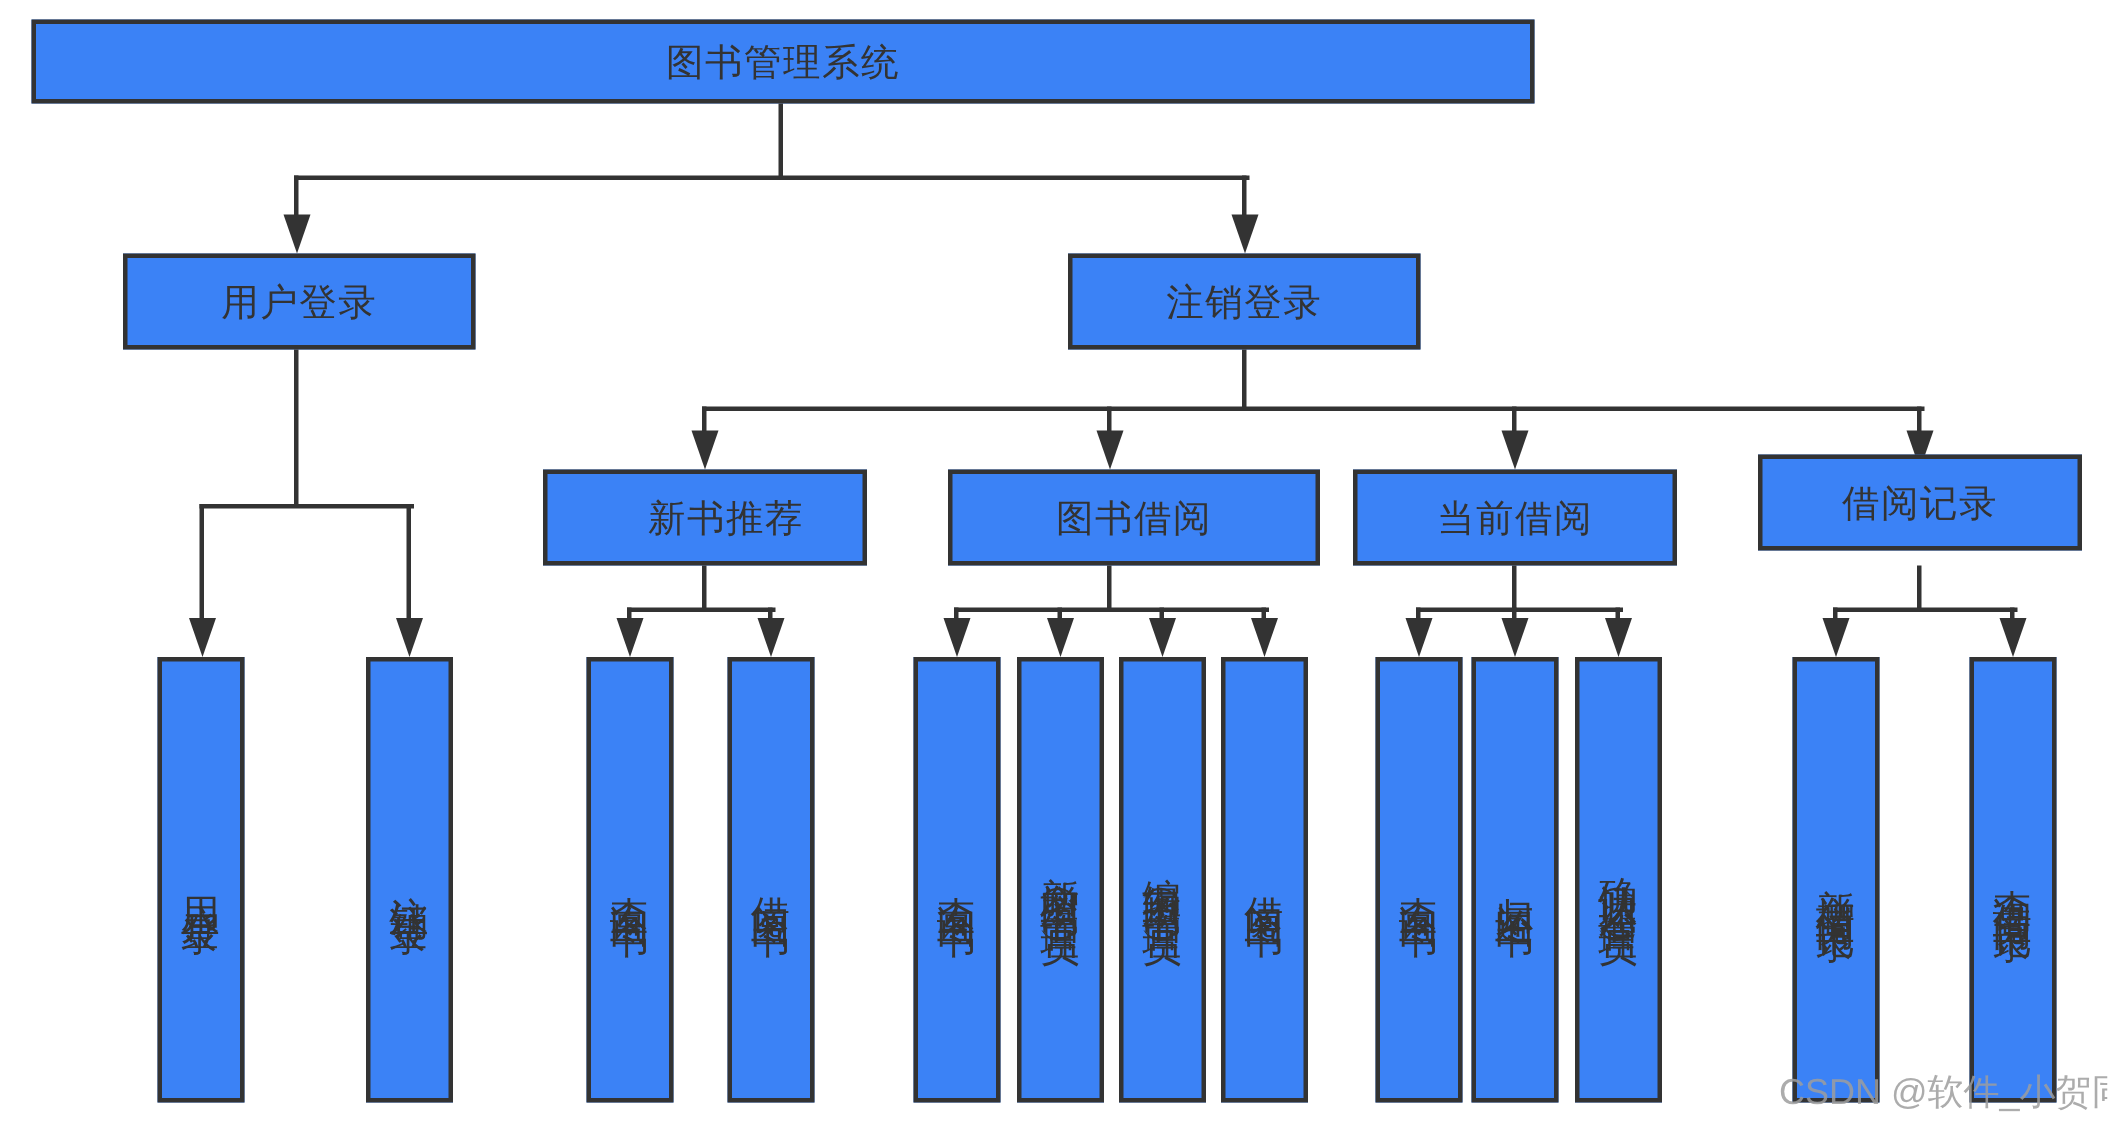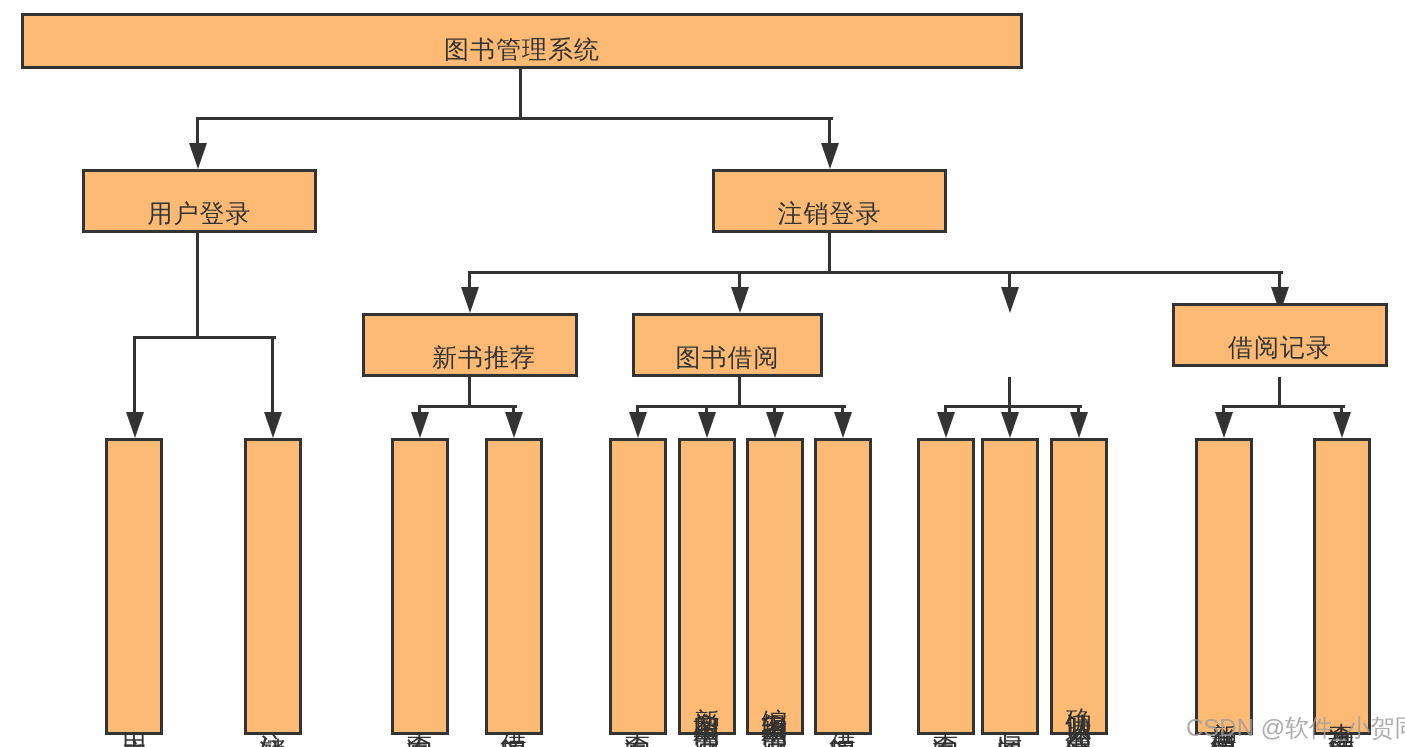--- a/index.html
+++ b/index.html
@@ -1,22 +1,22 @@
 <!DOCTYPE html>
 <html><head>
 <meta charset="utf-8">
 <style>
   html,body{margin:0;padding:0;background:#fff;}
   #canvas{
     position:relative;width:1405px;height:747px;background:#ffffff;
     font-family:"Liberation Sans","DejaVu Sans",sans-serif;overflow:hidden;
   }
   .box{
-    position:absolute;box-sizing:border-box;border:3px solid #333333;background:#fdba74;
-    display:flex;align-items:flex-end;justify-content:center;color:#333333;
+    position:absolute;box-sizing:border-box;border:3px solid #333333;background:#3b82f6;
+    display:flex;align-items:center;justify-content:center;color:#333333;
   }
   .hlabel{font-size:25px;letter-spacing:1px;white-space:nowrap;}
   .vtext{
     writing-mode:vertical-rl;text-orientation:mixed;letter-spacing:5px;
     font-size:26px;line-height:1;white-space:nowrap;
   }
   .line{position:absolute;background:#333333;}
   .ahead{
     position:absolute;width:0;height:0;
     border-left:9px solid transparent;border-right:9px solid transparent;
@@ -64,22 +64,25 @@
   <div class="line" style="left:738px;top:271px;width:3px;height:18px;"></div>
   <div class="ahead" style="left:731px;top:287px;"></div>
   <div class="line" style="left:1008px;top:271px;width:3px;height:18px;"></div>
   <div class="ahead" style="left:1001px;top:287px;"></div>
   <div class="line" style="left:1278px;top:271px;width:3px;height:18px;"></div>
   <div class="ahead" style="left:1271px;top:287px;"></div>
 
   <div class="box" style="left:362px;top:313px;width:216px;height:64px;padding-left:28px;">
     <span class="hlabel">新书推荐</span>
   </div>
-  <div class="box" style="left:632px;top:313px;width:191px;height:64px;">
+  <div class="box" style="left:632px;top:313px;width:248px;height:64px;">
     <span class="hlabel">图书借阅</span>
+  </div>
+  <div class="box" style="left:902px;top:313px;width:216px;height:64px;">
+    <span class="hlabel">当前借阅</span>
   </div>
   <div class="box" style="left:1172px;top:303px;width:216px;height:64px;">
     <span class="hlabel">借阅记录</span>
   </div>
 
   <div class="line" style="left:468px;top:377px;width:3px;height:29px;"></div>
   <div class="line" style="left:738px;top:377px;width:3px;height:29px;"></div>
   <div class="line" style="left:1008px;top:377px;width:3px;height:29px;"></div>
   <div class="line" style="left:1278px;top:377px;width:3px;height:29px;"></div>
 

